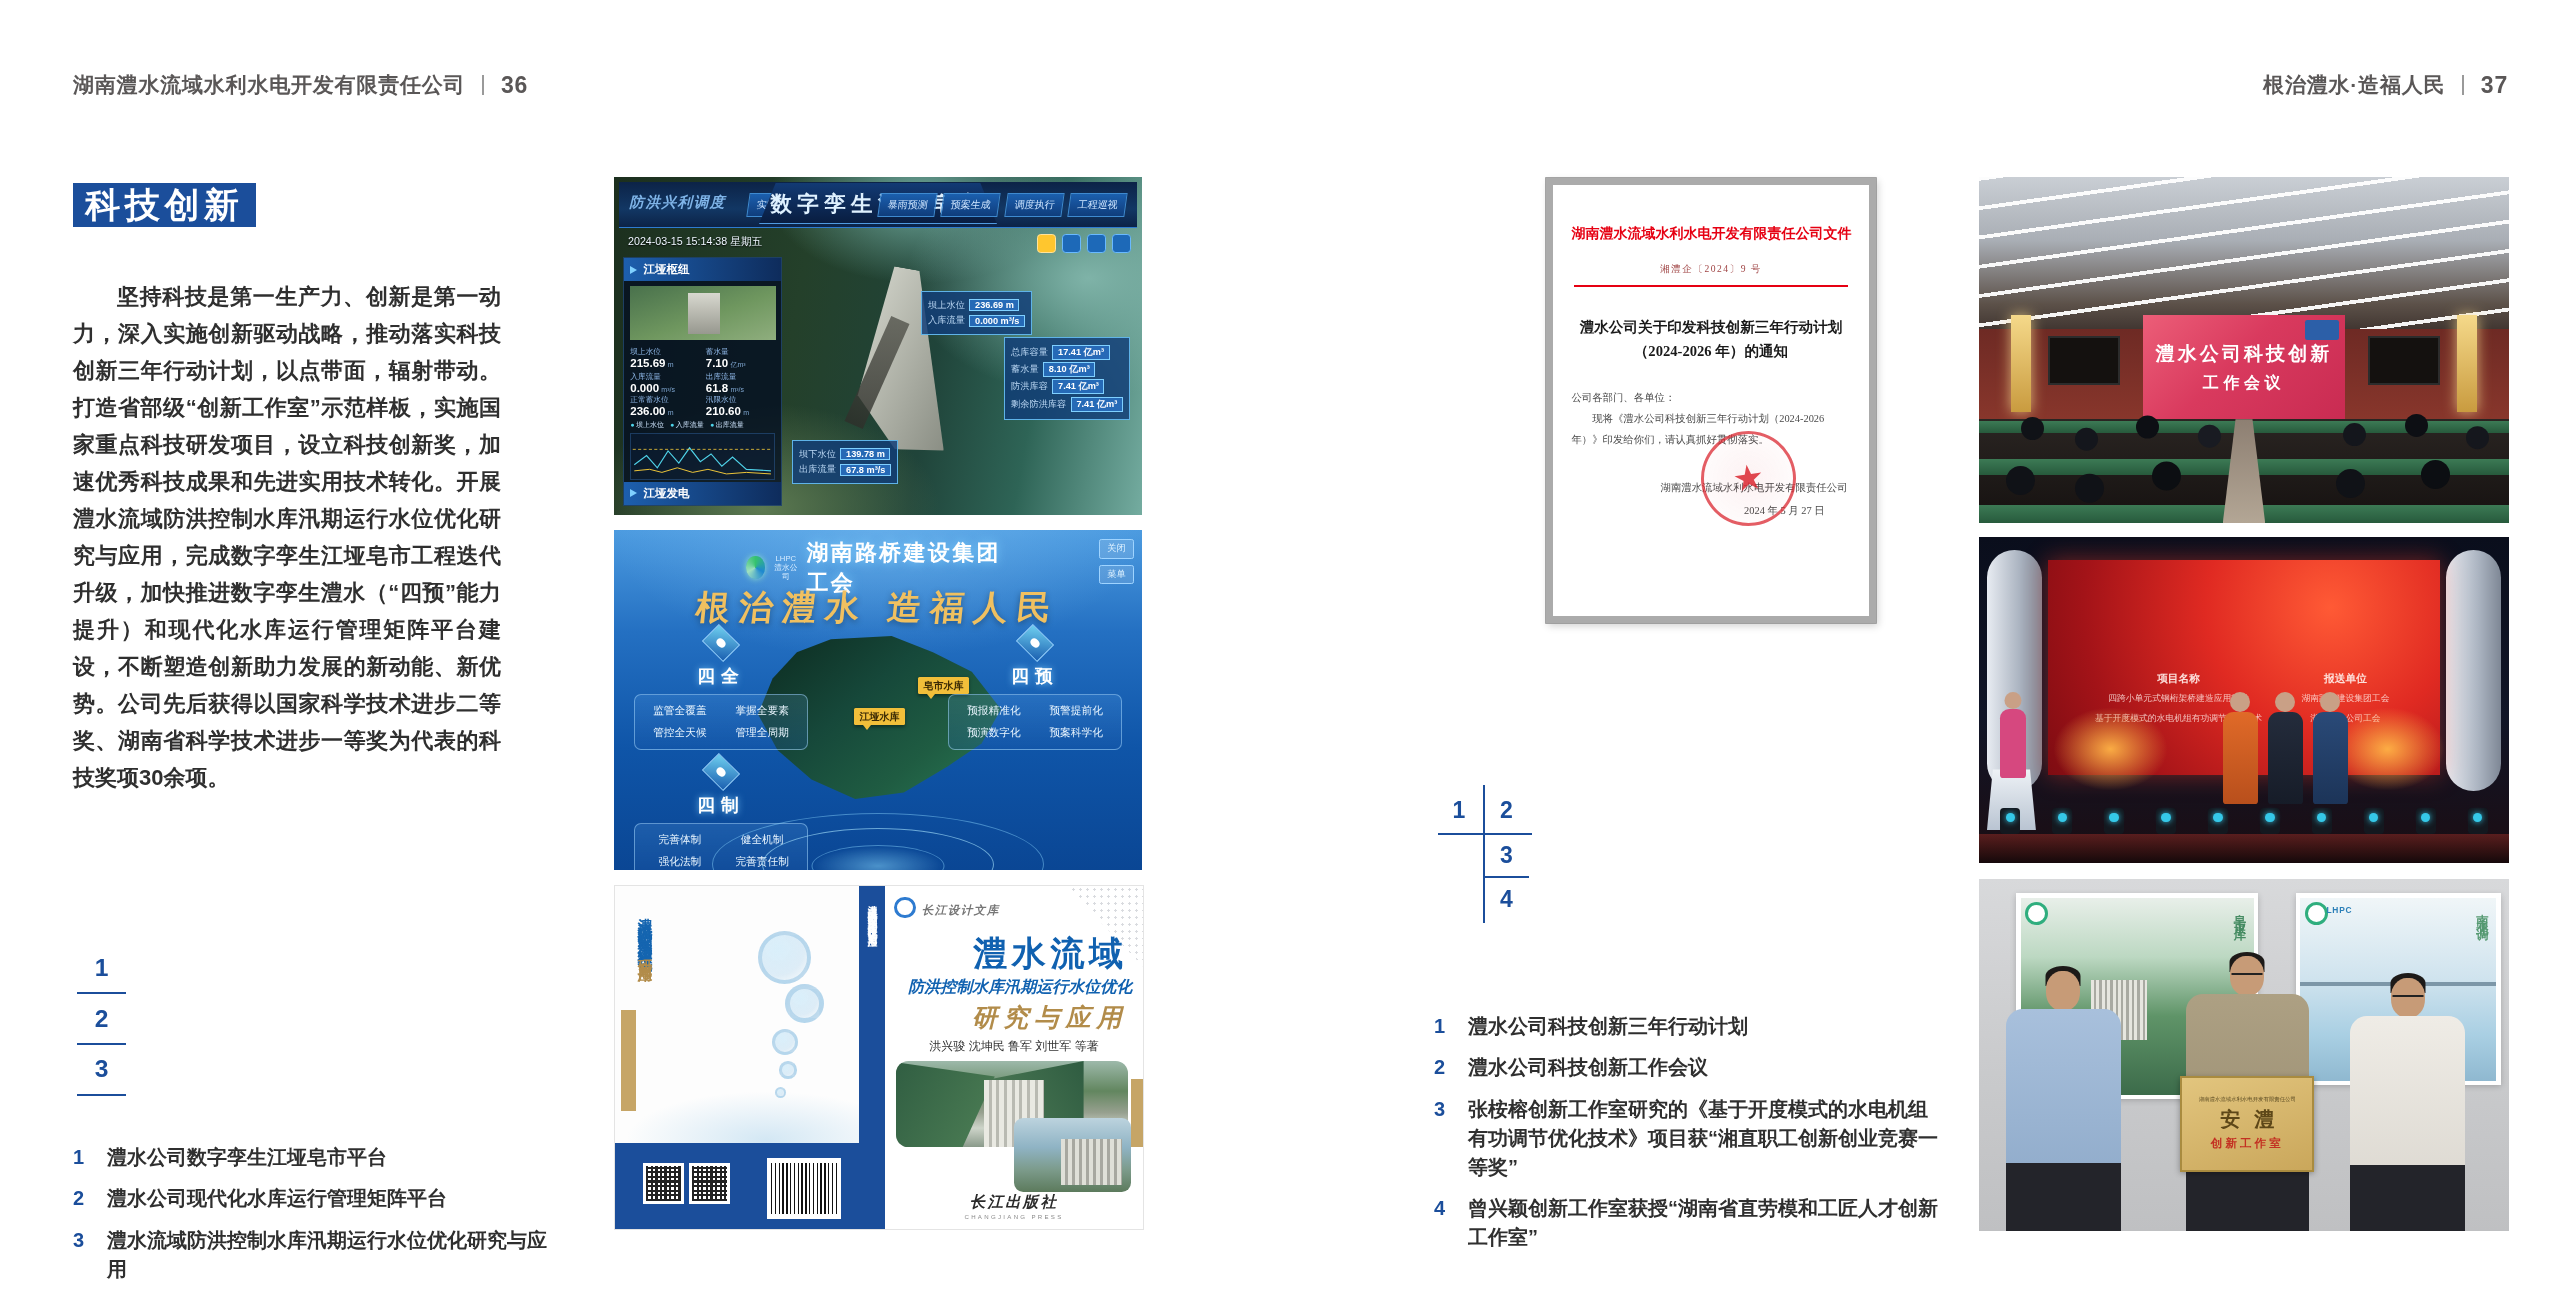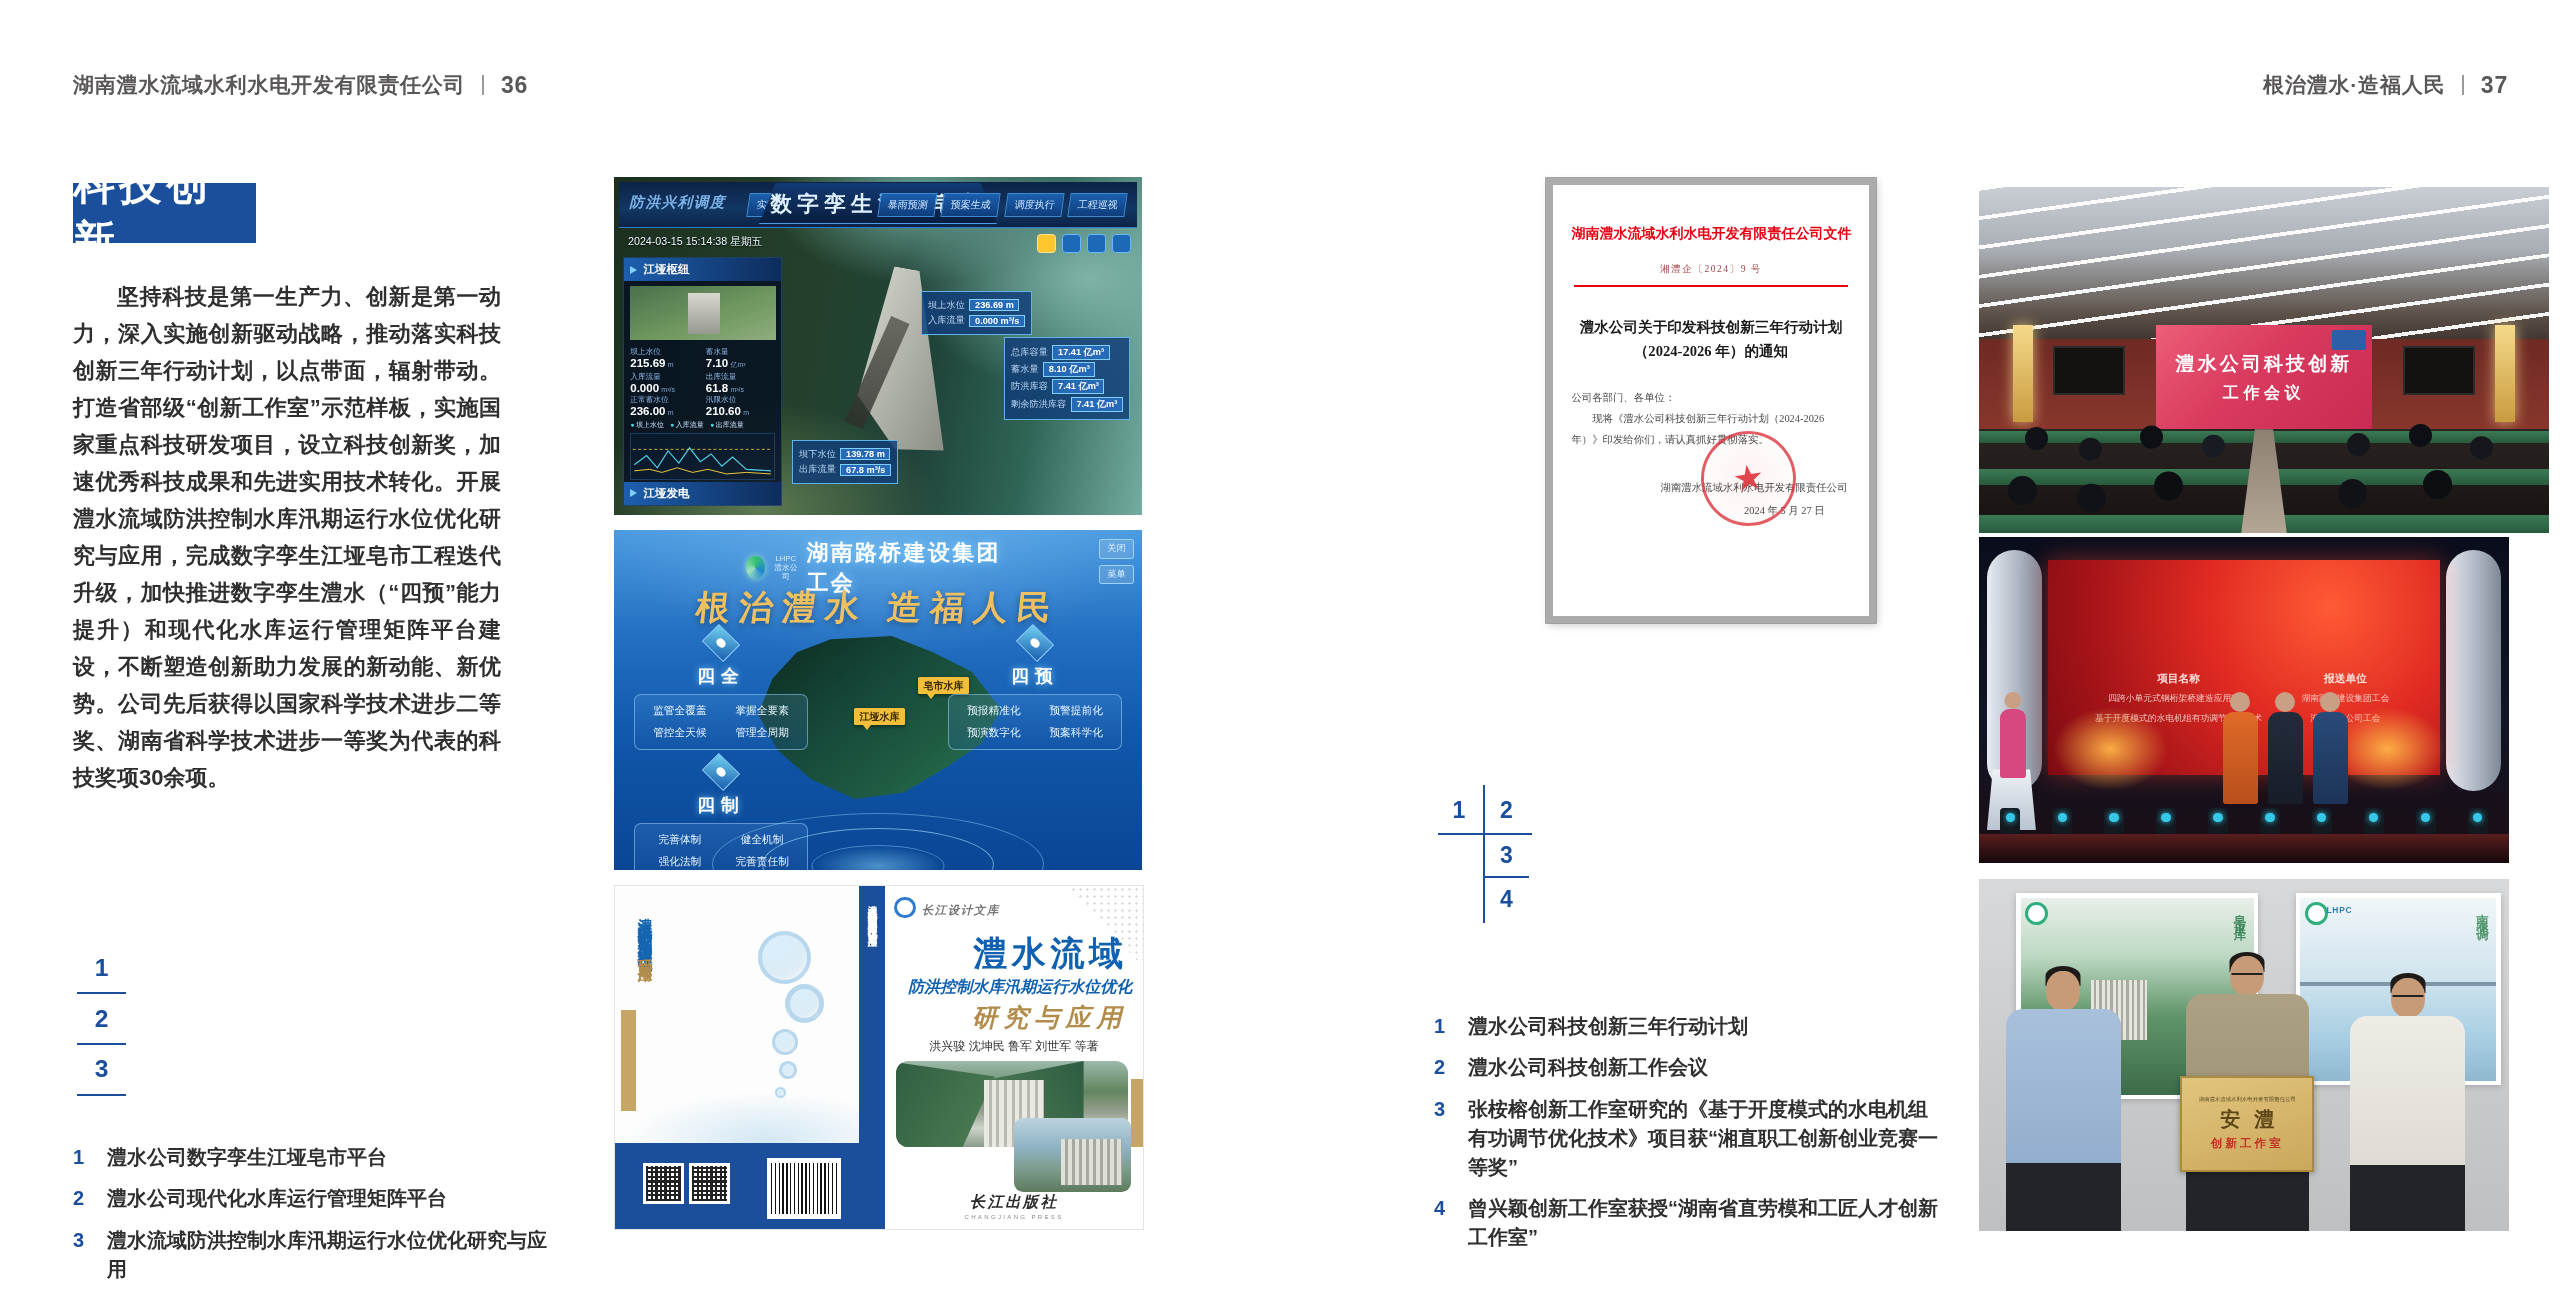--- a/index.html
+++ b/index.html
@@ -7,22 +7,22 @@
        font-family:"Liberation Sans","DejaVu Sans",sans-serif;color:#333;}
 
   
   .hdr{position:absolute;top:71px;font-size:21px;font-weight:bold;color:#5a5757;letter-spacing:0.8px;display:flex;align-items:center;gap:17px;}
   .hdr .sep{width:1.5px;height:20px;background:#9a9a9a;}
   .hdr .pg{font-size:23px;}
   .hdr-l{left:73px;}
   .hdr-r{right:68px;}
 
   
-  .badge{position:absolute;left:73px;top:183px;width:183px;height:60px;background:#1b4e9b;
-         display:flex;align-items:center;justify-content:center;color:#fff;font-size:42px;font-weight:bold;letter-spacing:4.6px;}
+  .badge{position:absolute;left:73px;top:183px;width:183px;height:44px;background:#1b4e9b;
+         display:flex;align-items:center;justify-content:center;color:#fff;font-size:35px;font-weight:bold;letter-spacing:4.6px;}
   .para{position:absolute;left:73px;top:278px;width:428px;font-size:22px;line-height:37px;
         color:#2f2f2f;text-align:justify;text-indent:2em;font-weight:600;}
 
   .fidx{position:absolute;left:77px;top:946px;width:49px;text-align:center;color:#1b4e9b;}
   .fidx .n{font-size:24.6px;font-weight:bold;margin:7.7px 0;}
   .fidx .l{height:1.5px;background:#1b4e9b;margin:10.7px 0;}
 
   .caps{position:absolute;}
   .cap{display:flex;gap:14px;margin-bottom:12.3px;font-size:20px;line-height:29px;}
   .cap .cn{color:#1b4e9b;font-weight:bold;flex:0 0 20px;}
@@ -171,21 +171,21 @@
         color:rgba(217,32,41,.82);font-size:35px;transform:rotate(-8deg);background:radial-gradient(rgba(217,32,41,.06),rgba(217,32,41,0));}
 
   
   .cross{position:absolute;left:1434px;top:785px;width:154px;height:154px;color:#1b4e9b;}
   .cross .n{position:absolute;font-size:23px;font-weight:bold;}
   .cross .vl{position:absolute;left:49px;top:0;width:1.5px;height:138px;background:#1b4e9b;}
   .cross .h1{position:absolute;left:3.8px;top:48px;width:94px;height:1.5px;background:#1b4e9b;}
   .cross .h2{position:absolute;left:49px;top:91px;width:46px;height:1.5px;background:#1b4e9b;}
 
   
-  .p1{left:1979px;top:187px;width:530px;height:346px;background:#0ea5e9;padding-left:40px;}
+  .p1{left:1979px;top:177px;width:530px;height:346px;background:#0ea5e9;}
   .p1 .ceil{position:absolute;left:0;top:0;right:0;height:46%;
         background:linear-gradient(180deg,#c9ced4 0%,#a9aeb5 40%,#5c5149 80%,#3a2f2b 100%);}
   .p1 .strips{position:absolute;left:0;top:0;right:0;height:46%;
         background:repeating-linear-gradient(172deg, rgba(255,255,255,.95) 0 3.8px, rgba(255,255,255,0) 3.8px 29px);}
   .p1 .wall{position:absolute;left:0;top:44%;right:0;height:28%;background:linear-gradient(180deg,#6e2a24,#8a372c);}
   .p1 .gold{position:absolute;top:40%;width:20px;height:28%;background:linear-gradient(#f5d98a,#c99b3f);box-shadow:0 0 14px rgba(245,215,140,.8);}
   .p1 .tv{position:absolute;top:46%;width:68px;height:45px;background:#14110f;border:2.3px solid #2c2c2c;}
   .p1 .scr{position:absolute;left:31%;top:40%;width:38%;height:30%;background:linear-gradient(135deg,#ec5e78 0%,#d93a5e 45%,#c92b52 100%);
            display:flex;flex-direction:column;align-items:center;justify-content:center;gap:6.1px;}
   .p1 .scr .l1{color:#fff;font-size:19px;font-weight:bold;letter-spacing:3.1px;}

